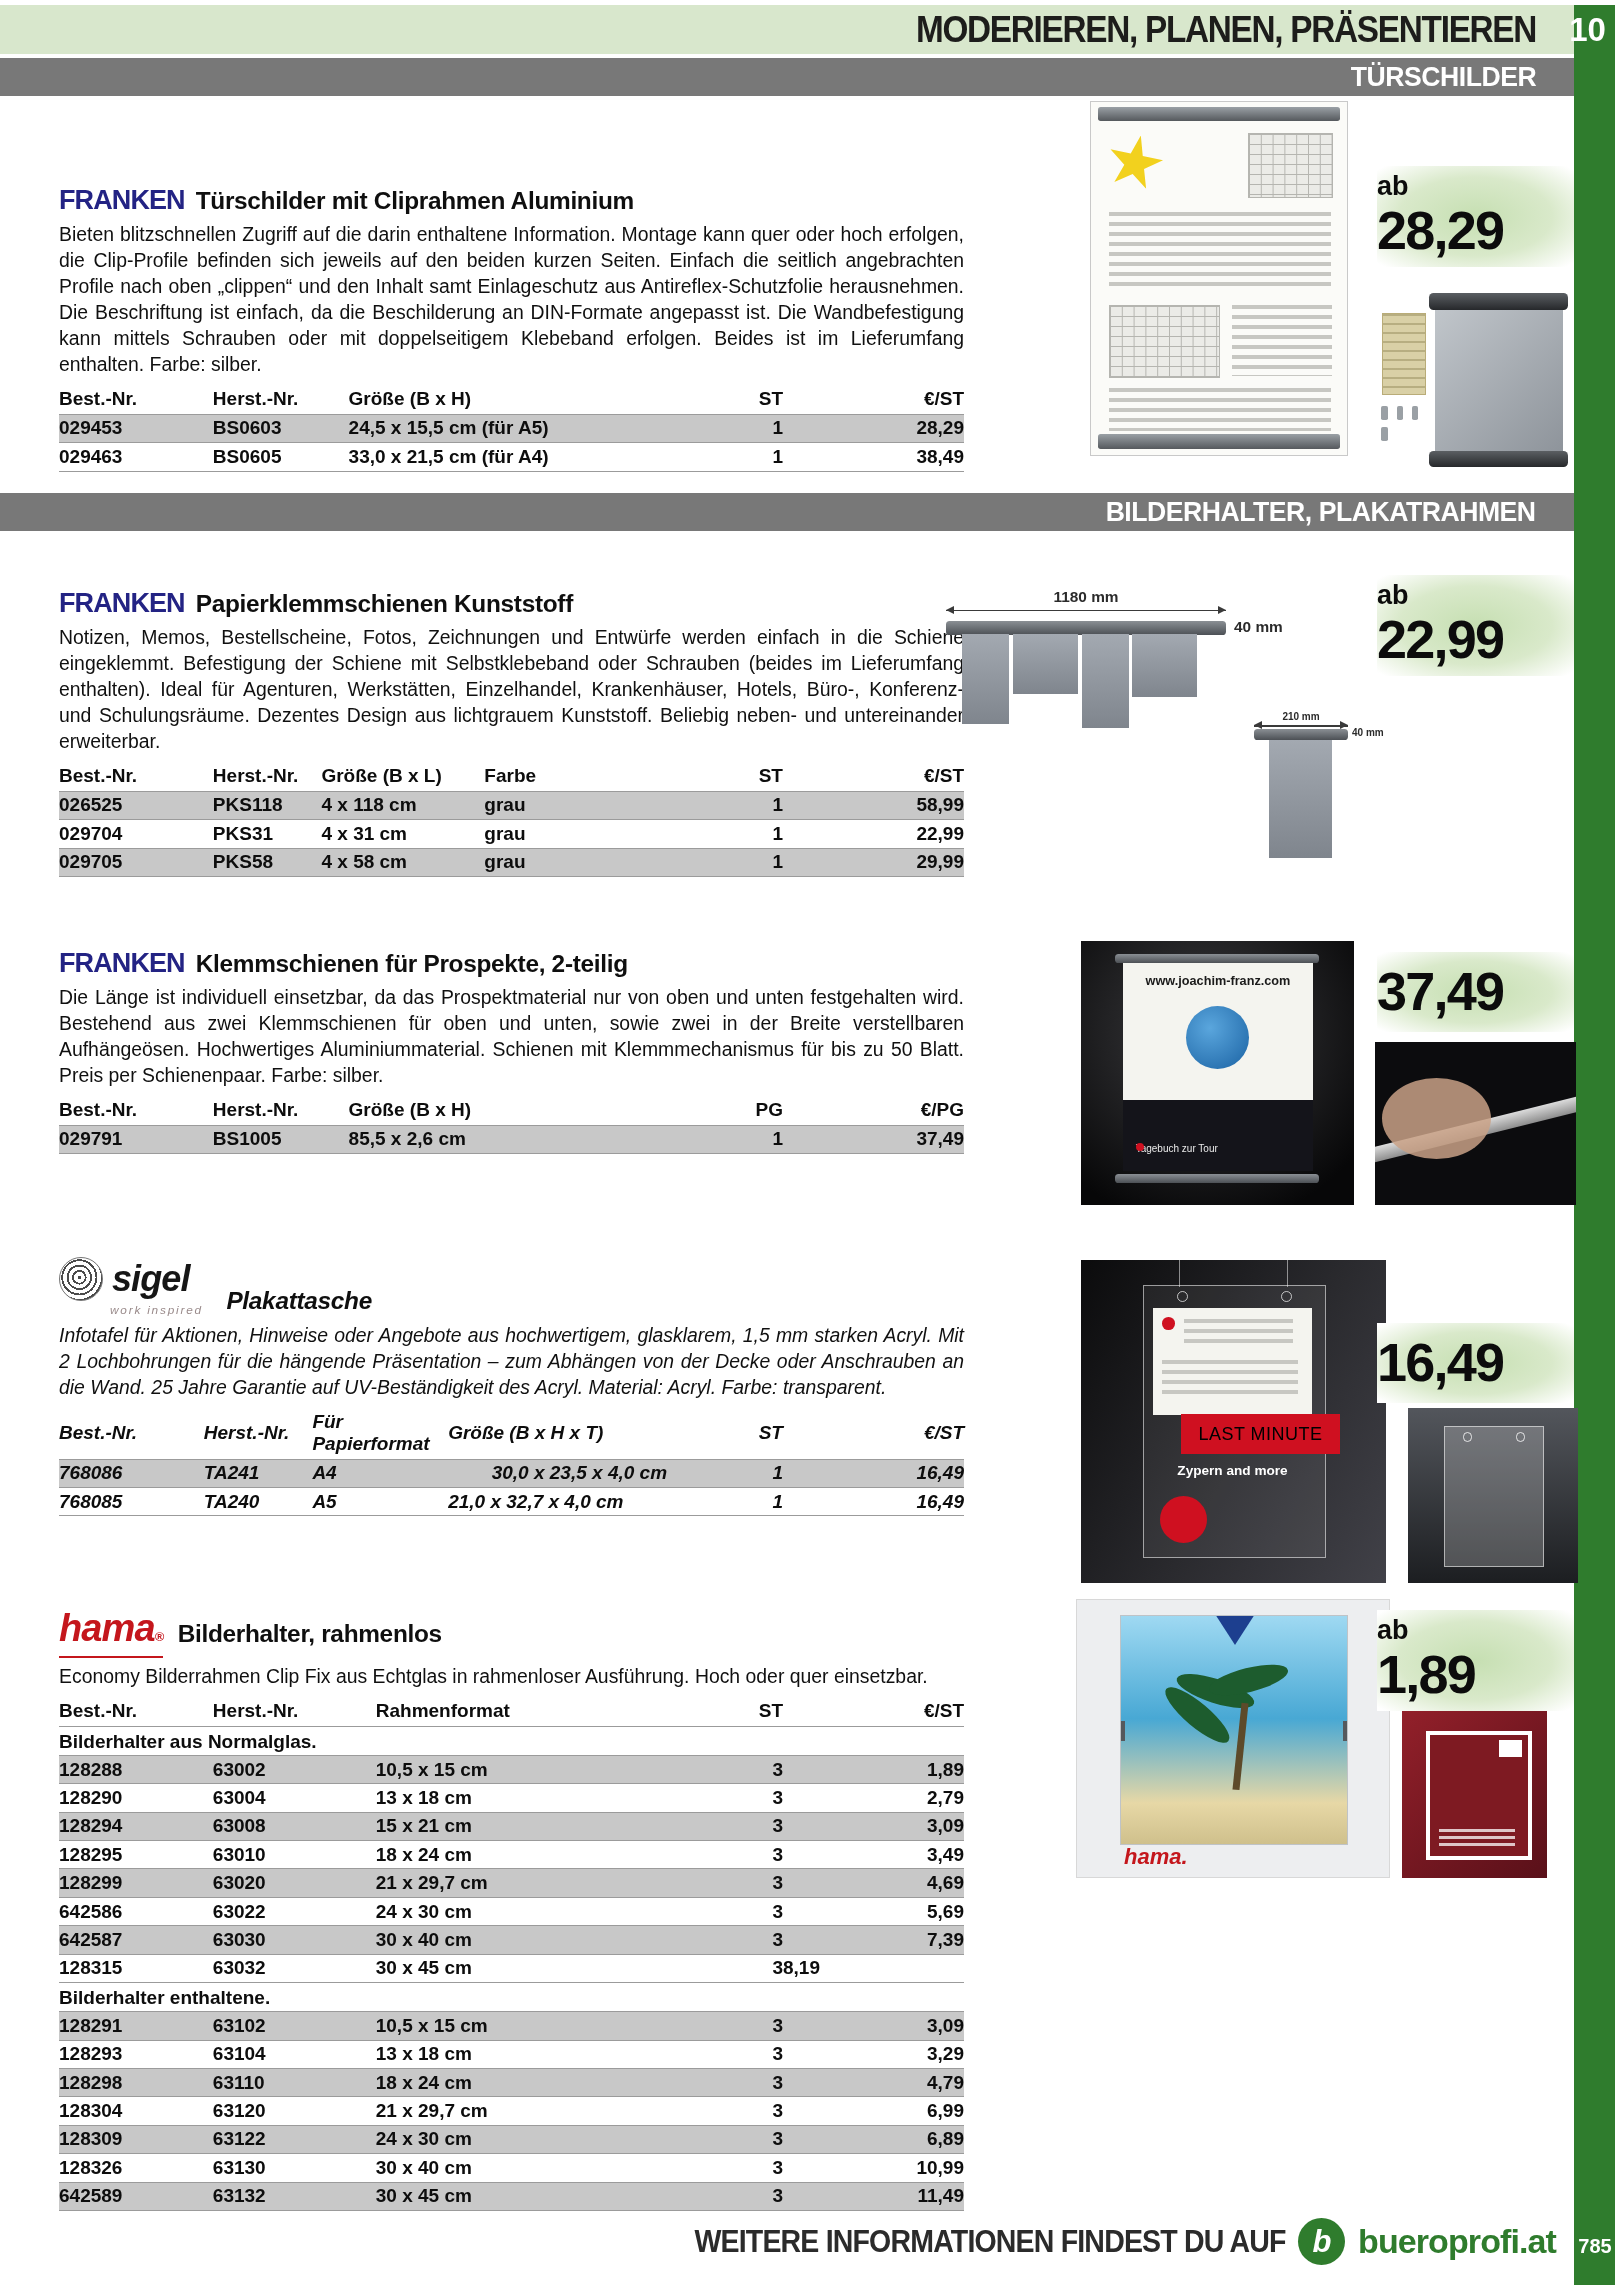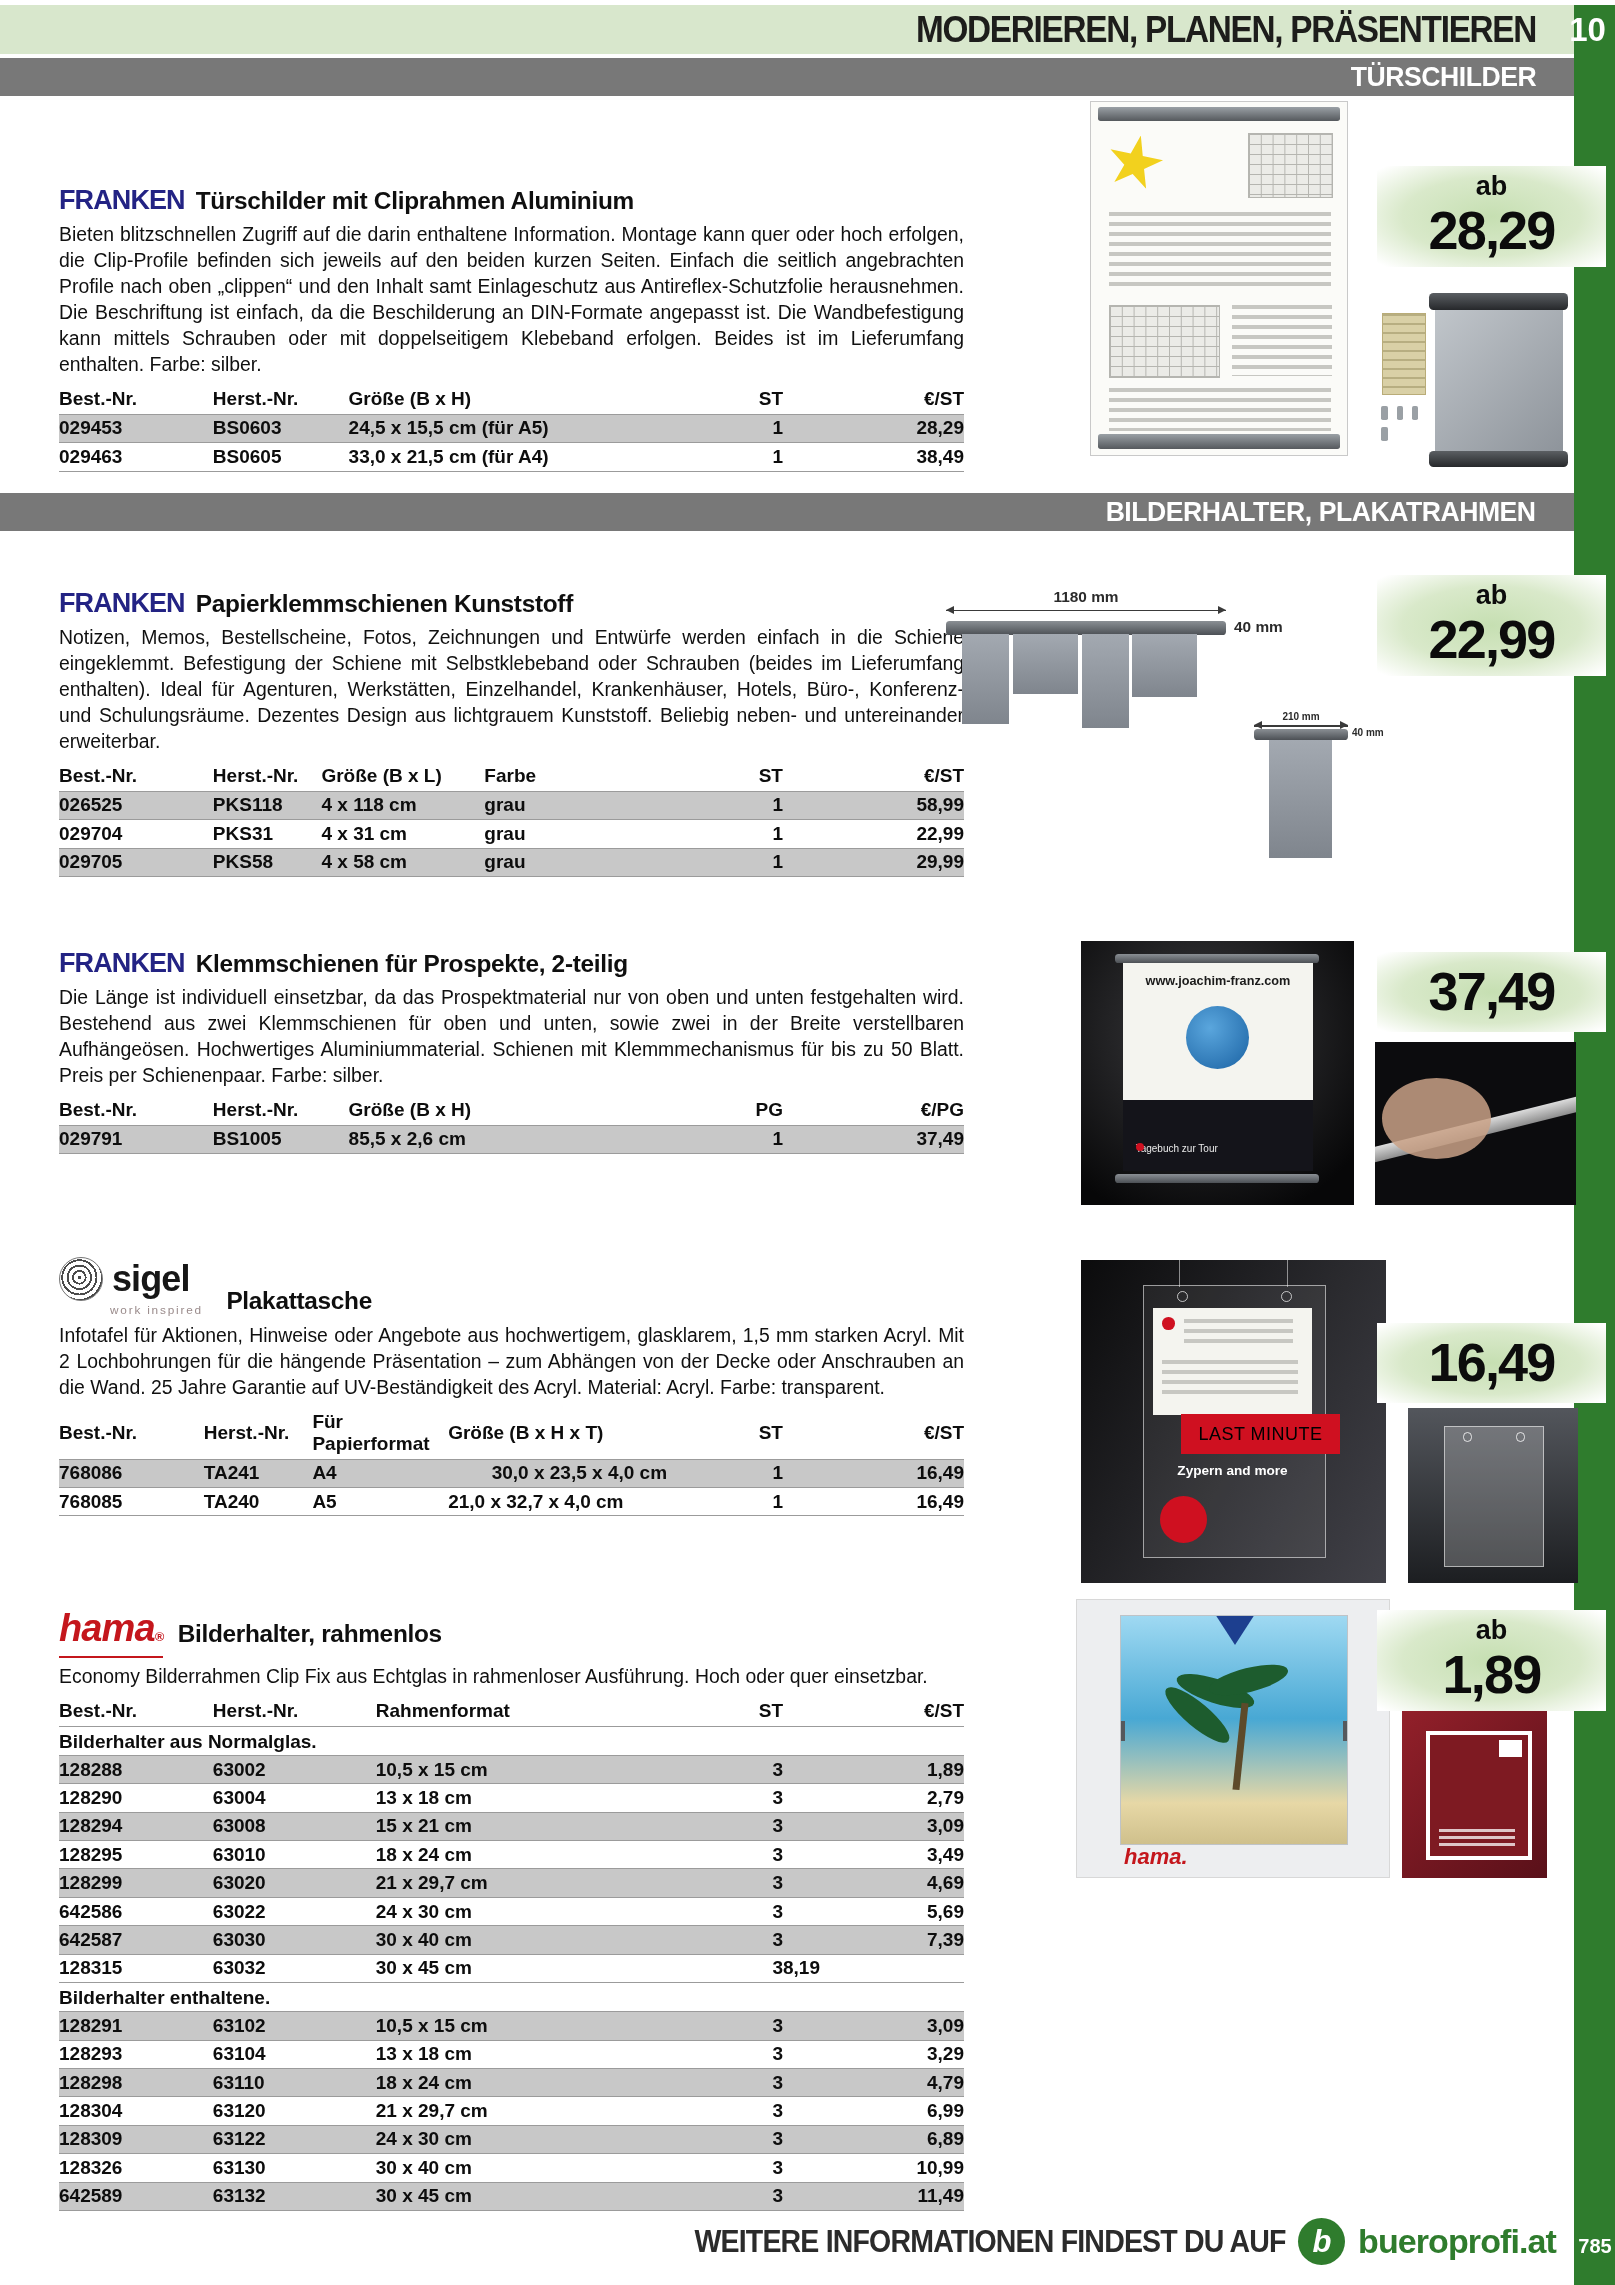--- a/index.html
+++ b/index.html
@@ -32,21 +32,21 @@
   .ptable{width:100%;border-collapse:collapse;margin-top:9px;font-size:19px;color:#0d0d0d;table-layout:fixed;}
   .ptable th{font-weight:700;padding:1.8px 0 3.6px 0;}
   .ptable thead tr{border-bottom:1.8px solid #9b9b9b;}
   .ptable tbody tr{border-bottom:1.8px solid #9b9b9b;}
   .ptable td{padding:2.7px 0;font-weight:700;}
   .ptable td:first-child{font-weight:800;}
   .ptable tr.shade{background:#c8c8c8;}
   .ptable tr.section-row td{font-weight:800;background:#fff;padding:4.5px 0 1.8px 0;}
 
   
-  .badge{position:absolute;width:229px;text-align:center;box-sizing:border-box;
+  .badge{position:absolute;width:197px;box-sizing:border-box;
         background:radial-gradient(ellipse at 50% 50%,#c6dfb2 0%,#d9e9ca 55%,#ffffff 96%);}
   .badge .ab{font-size:27px;font-weight:800;line-height:31px;color:#0c0c0c;}
   .badge .price{font-size:54px;font-weight:900;letter-spacing:-1.8px;line-height:56px;color:#0c0c0c;}
   .badge.with-ab{padding:5.4px 0 9px 0;}
   .badge.solo{padding:11px 0 12.7px 0;}
 
   
   .ph{position:absolute;box-sizing:border-box;}
   .sheet-doc{background:#fbfbf8;border:0.9px solid #c9c9c9;}
   .rail{background:linear-gradient(180deg,#8a8f94,#4c5055);border-radius:3.6px;}
@@ -308,21 +308,21 @@
 
   <div class="ph" style="left:1375px;top:1042px;width:201px;height:163px;background:#0c0c0e;overflow:hidden;">
     <div style="position:absolute;left:-18px;top:78px;width:253px;height:14.5px;background:linear-gradient(180deg,#dcdcdc,#8e8e8e);transform:rotate(-14deg);"></div>
     <div style="position:absolute;left:7.2px;top:36px;width:109px;height:81px;border-radius:50%;background:#c9a186;opacity:.85;"></div>
   </div>
 
   <div class="badge solo" style="left:1377px;top:952px;">
     <div class="price">37,49</div>
   </div>
 
-  <section class="product" style="top:1257px;">
+  <section class="product" style="top:1257px;font-style:italic;">
     <div class="brand-row" style="align-items:flex-end;gap:23.5px;">
       <div>
         <div style="display:flex;align-items:center;gap:9px;">
           <span class="sigel-ring"></span>
           <span class="sigel-word">sigel</span>
         </div>
         <div class="sigel-tag">work inspired</div>
       </div>
       <h2 class="prod-title" style="margin-bottom:1.8px;">Plakattasche</h2>
     </div>

